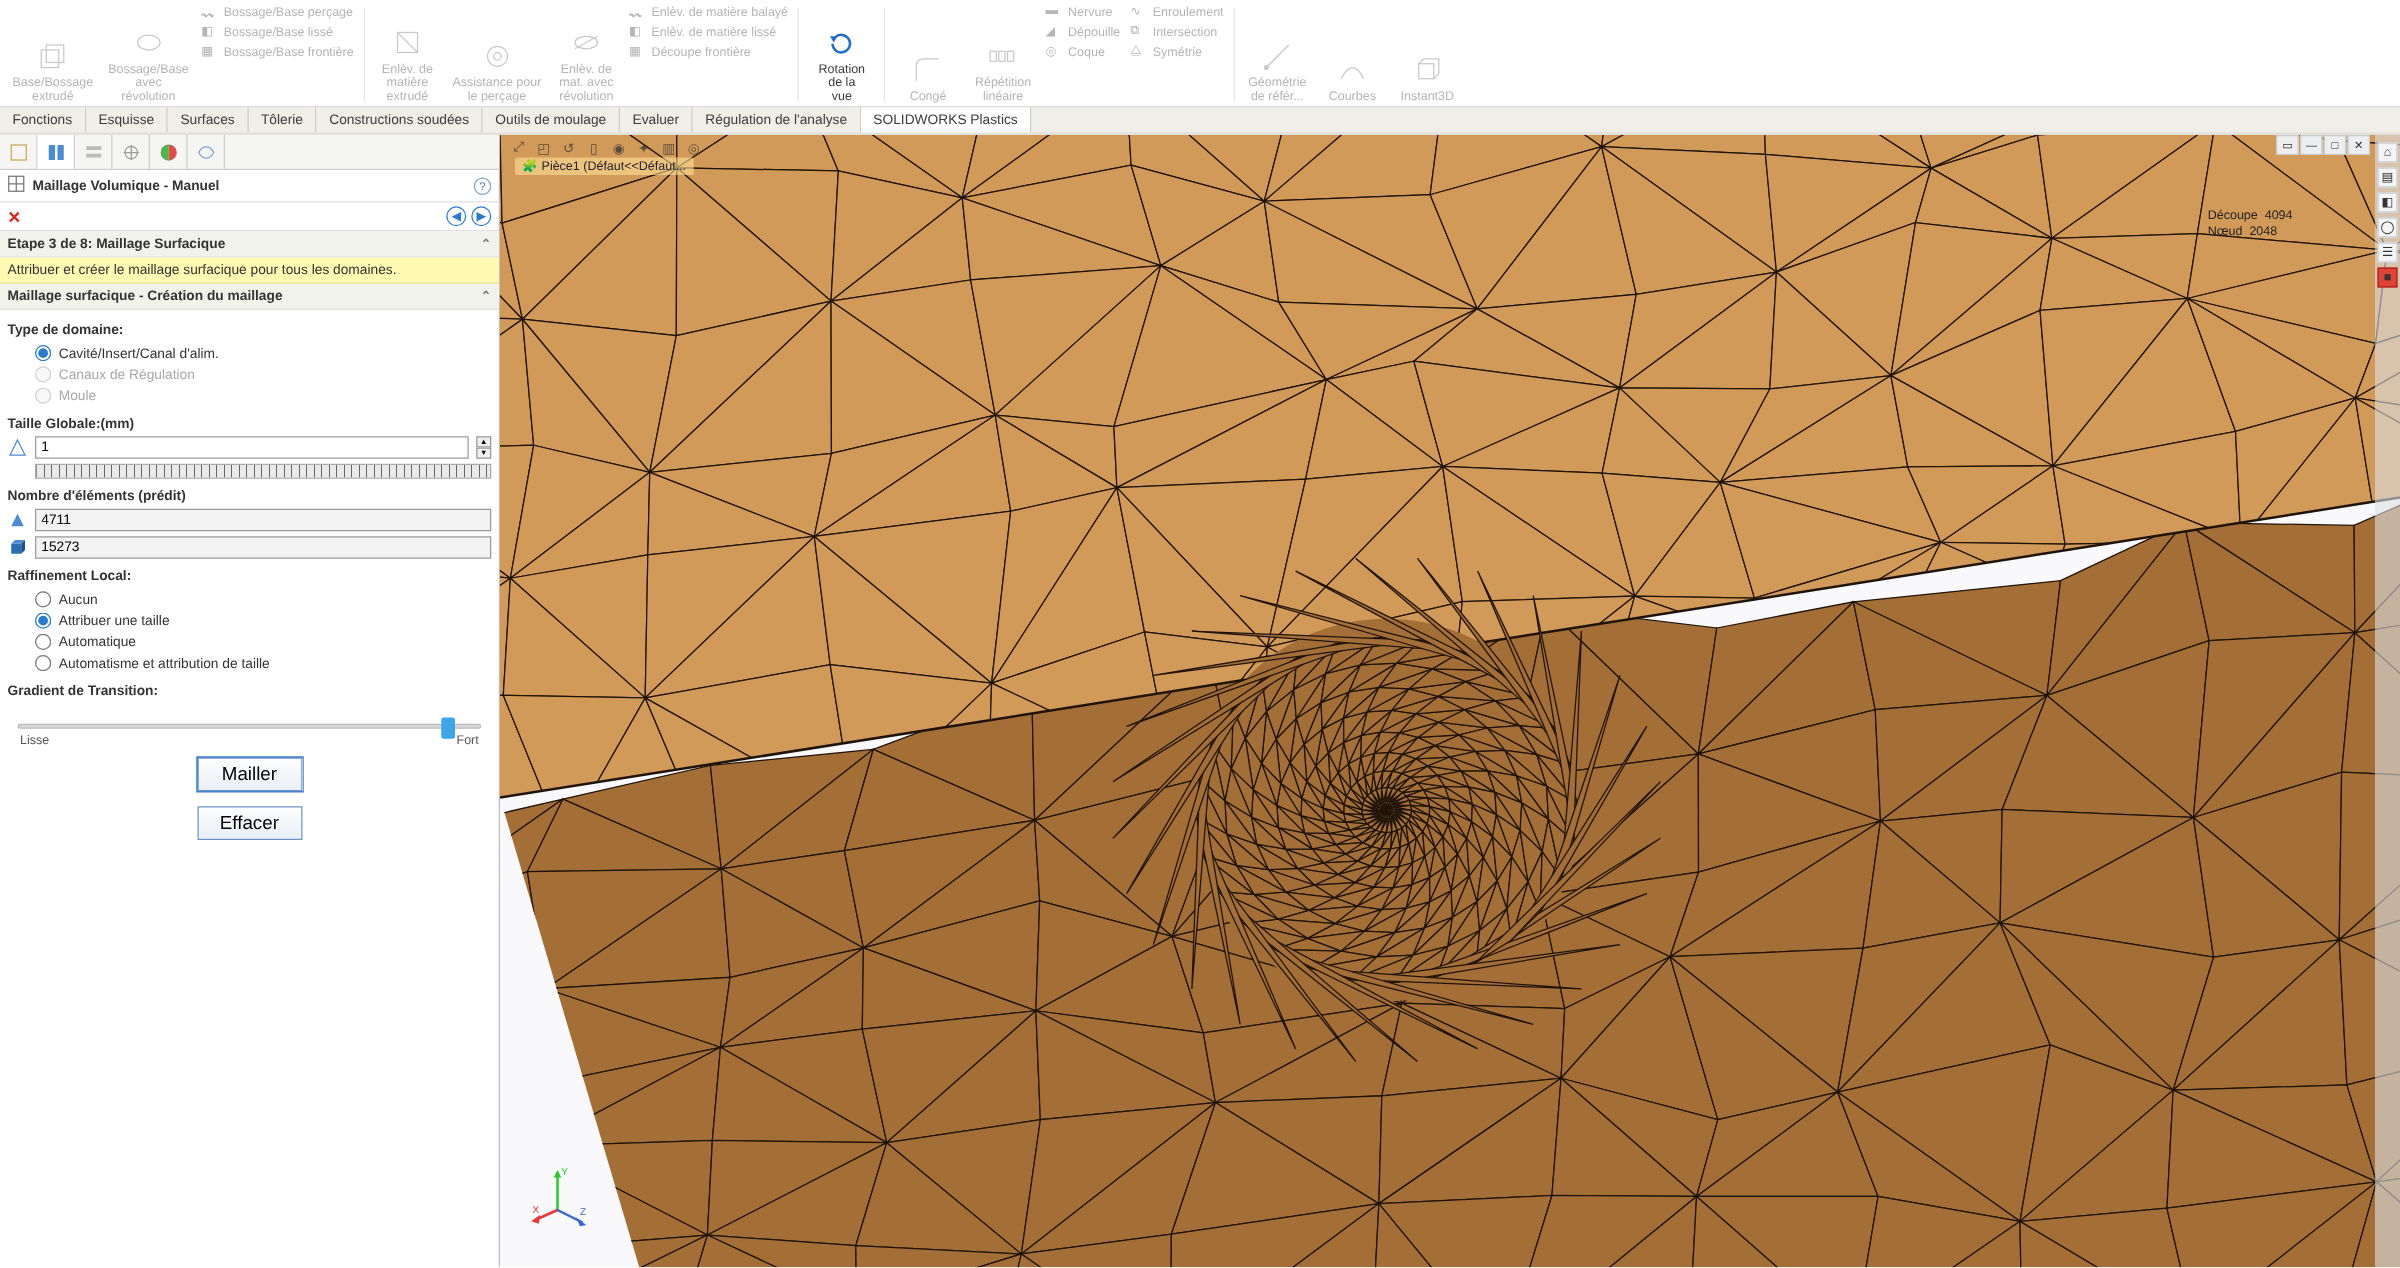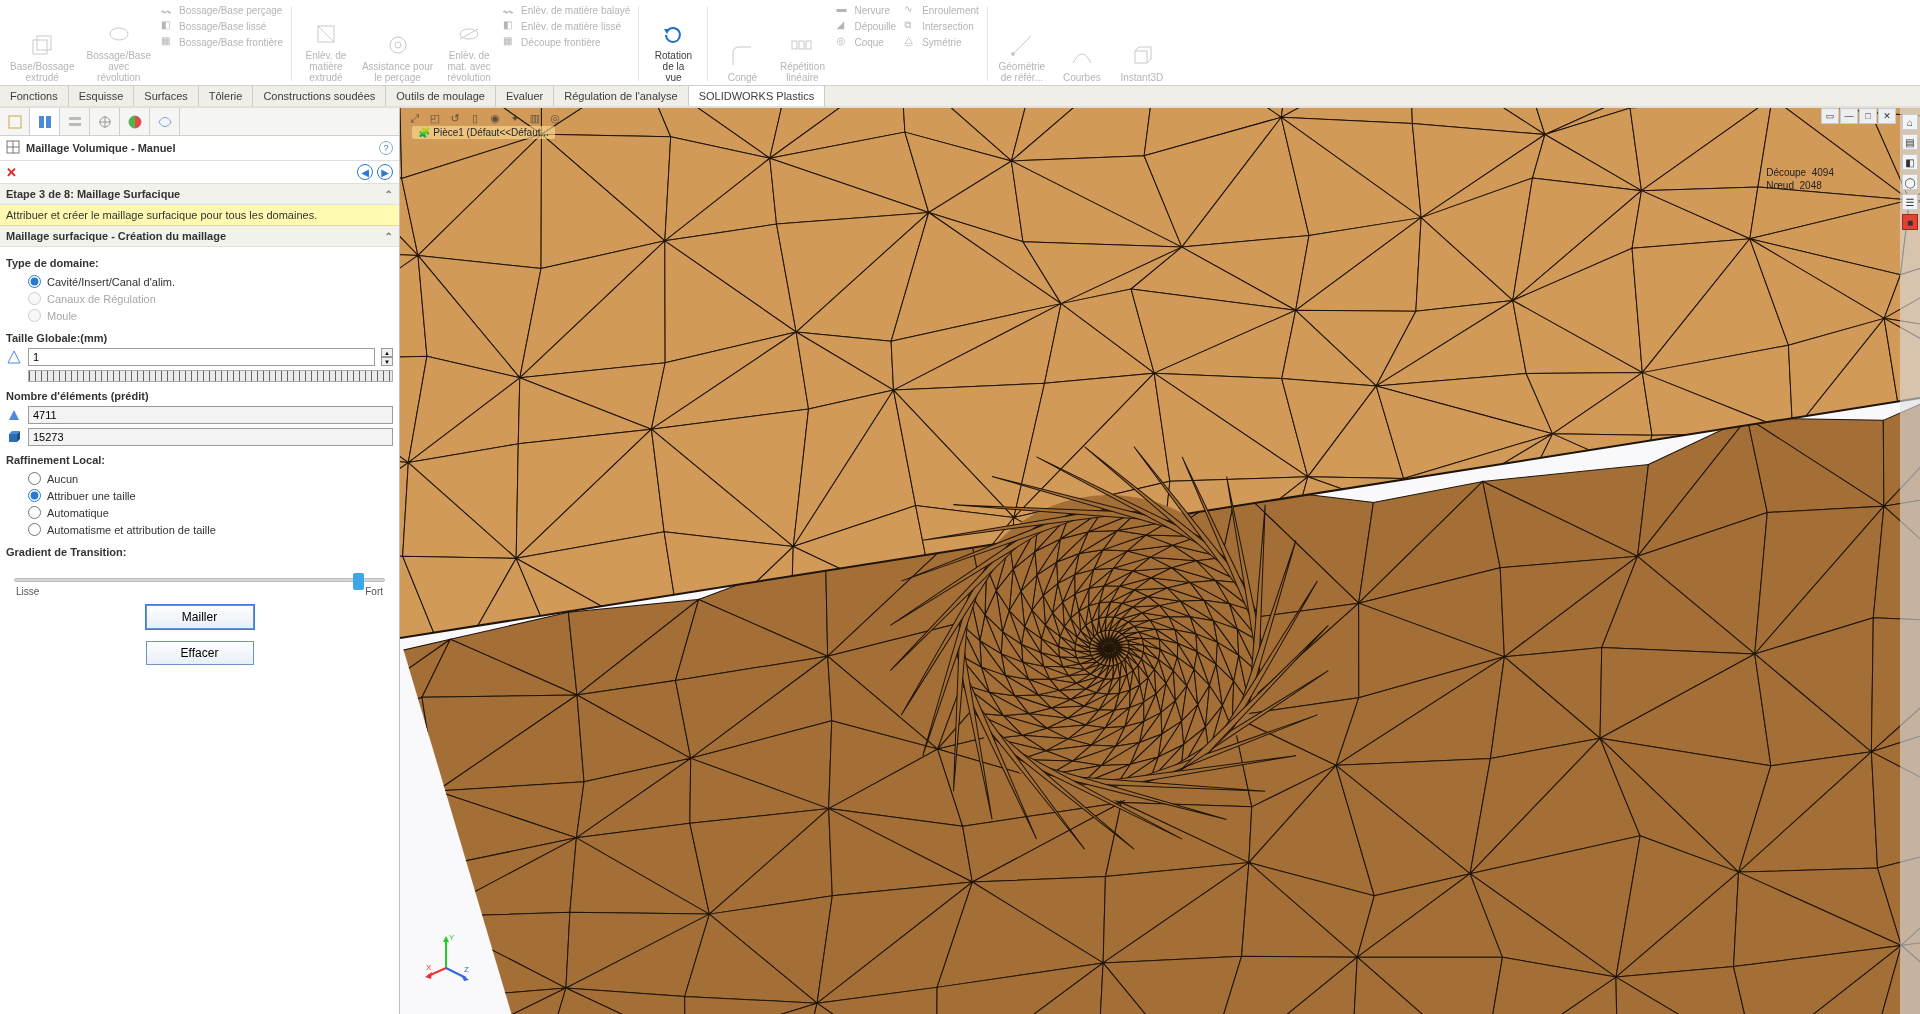--- a/index.html
+++ b/index.html
@@ -46,21 +46,21 @@
 .input-row .iico{width:16px;height:16px;flex:none; display:flex;align-items:center;justify-content:center;}
 .num-input{ flex:1; border:1px solid #9c9c9c; padding:2px 4px; font-size:11px; background:#fff;}
 .num-input.ro{ background:#f3f3f3;}
 .spin{ width:12px; display:flex; flex-direction:column;}
 .spin button{ width:12px;height:9px; font-size:6px; line-height:6px; padding:0; border:1px solid #999; background:#f0f0f0; cursor:pointer;}
 .ruler{ height:12px; background:repeating-linear-gradient(90deg,#666 0 1px,#eaeaea 1px 6px); border:1px solid #aaa; margin-left:22px;}
 .slider-wrap{ margin:6px 8px 0 8px;}
 .slider-track{ position:relative; height:4px; background:#d7d7d7; border:1px solid #bdbdbd; border-radius:2px; margin:10px 0 4px 0;}
 .slider-thumb{ position:absolute; top:-6px; width:11px; height:17px; background:#3da6e8; border-radius:2px;}
 .slider-labels{ display:flex; justify-content:space-between; font-size:10px; color:#555; padding:0 2px;}
-.btn{ width:108px; padding:4px 0; margin:4px auto; font-size:12px; border:1px solid #6f93c8; background:linear-gradient(#fdfefe,#e9eef6); cursor:pointer; display:block;}
+.btn{ width:84px; padding:4px 0; margin:4px auto; font-size:15px; border:1px solid #6f93c8; background:linear-gradient(#fdfefe,#e9eef6); cursor:pointer; display:block;}
 .btn.hi{ box-shadow:0 0 0 1px #3a7bd5;}
 
 
 .viewport{ flex:1; position:relative; background: #f9f9fb; }
 .viewport svg.mesh{ position:absolute; inset:0; width:100%; height:100%; }
 .vp-top-toolbar{ position:absolute; top:0; left:0; right:0; height:20px; display:flex; gap:2px; padding:2px 6px; align-items:center; }
 .vp-top-toolbar .mini{ width:18px; height:16px; border:1px solid transparent; display:flex;align-items:center;justify-content:center; cursor:pointer; opacity:.75; }
 .vp-crumb{ position:absolute; top:18px; left:12px; font-size:10px; color:#223; background:rgba(255,225,150,.6); padding:1px 6px; border-radius:2px;}
 .stats{ position:absolute; top:58px; right:86px; font-size:10px; color:#222; text-align:left;}
 .stats div{line-height:13px;}

